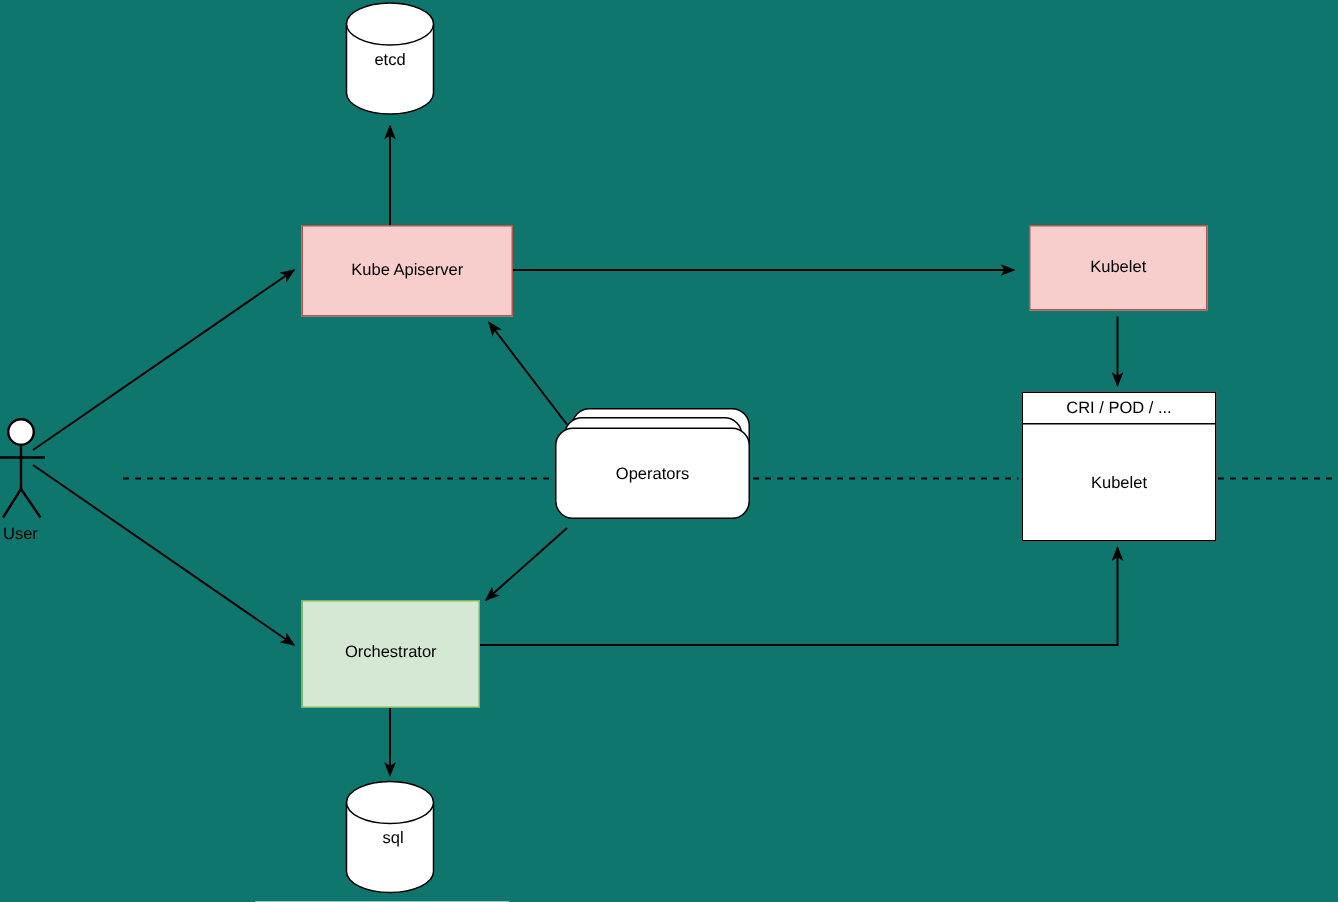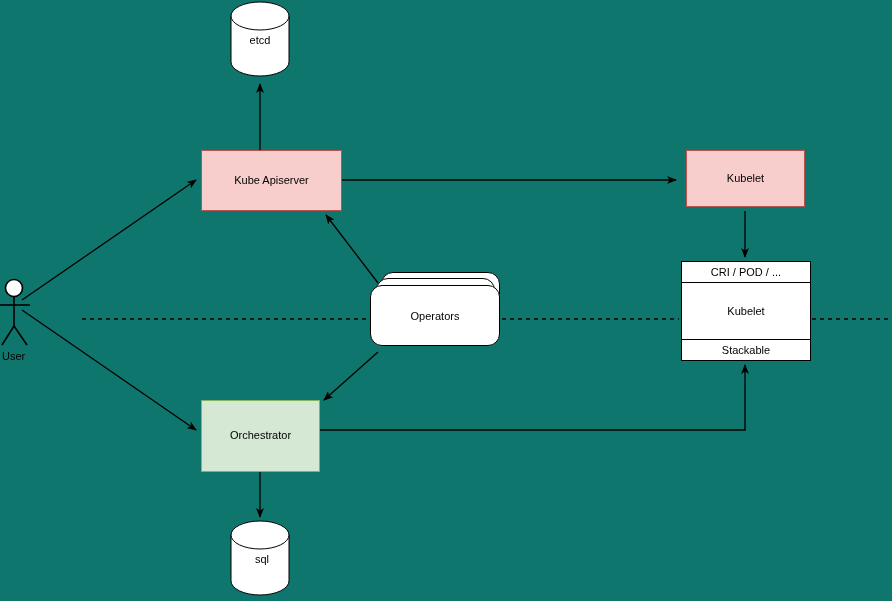--- a/index.html
+++ b/index.html
@@ -175,18 +175,15 @@
     <span>Operators</span>
   </div>
 
   <div class="agents-box" style="left:681px; top:261px; width:130px; height:100px;">
     <div class="agents-row top">
       <span>CRI / POD / ...</span>
     </div>
     <div class="agents-row mid">
       <span>Kubelet</span>
     </div>
-    <div class="agents-row bot">
-      <span>Stackable</span>
-    </div>
   </div>
 
 </div>
 
 </body></html>

